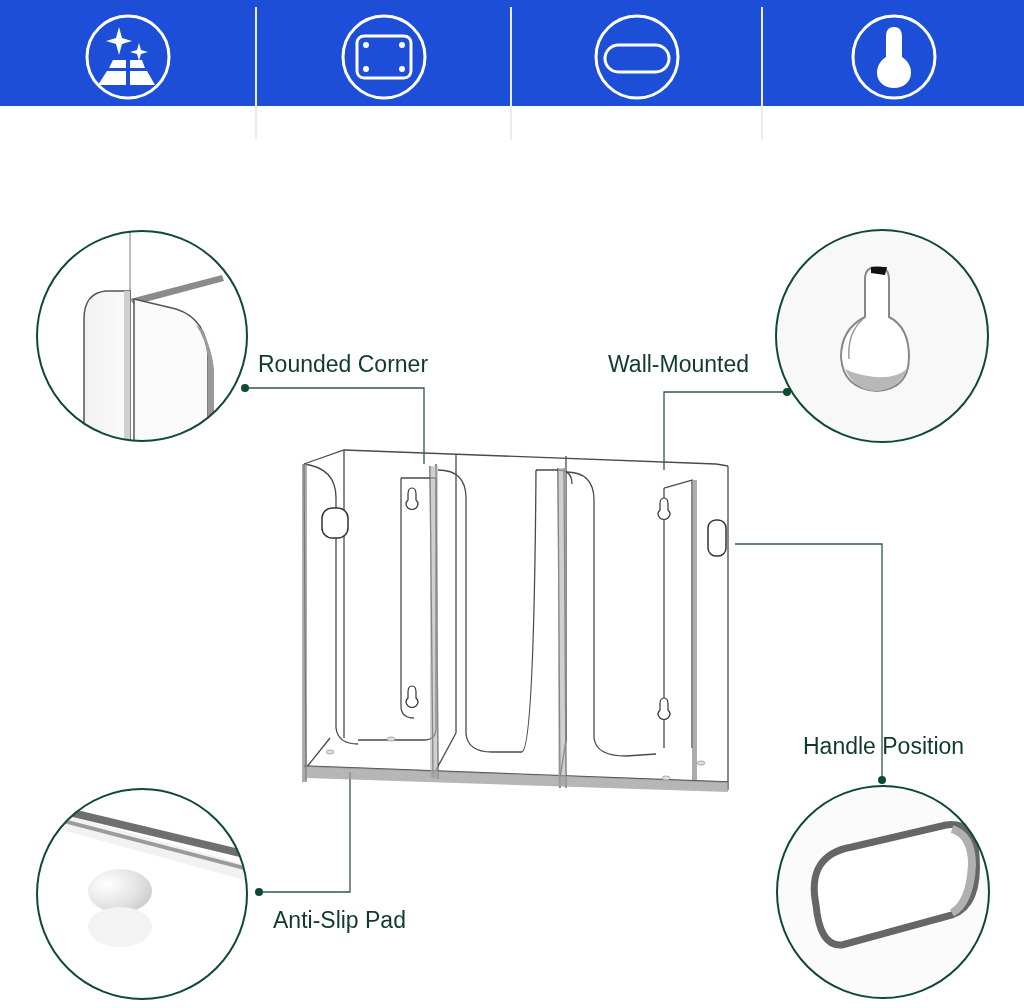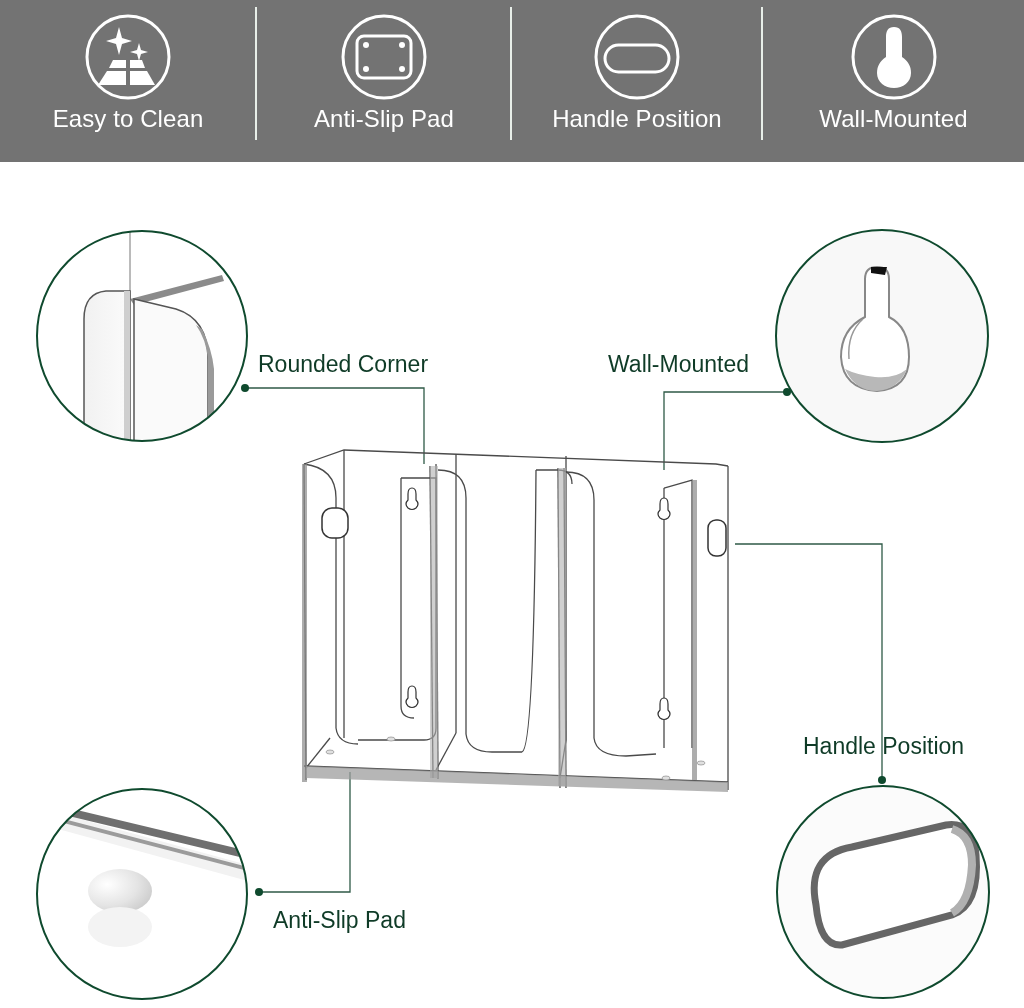--- a/index.html
+++ b/index.html
@@ -1,18 +1,18 @@
 <!DOCTYPE html>
 <html><head>
 <meta charset="utf-8">
 <style>
   html, body { margin:0; padding:0; }
   body { width:1024px; height:1008px; background:#ffffff; position:relative; overflow:hidden;
          font-family:"Liberation Sans", "DejaVu Sans", sans-serif; }
-  .header { position:absolute; left:0; top:0; width:1024px; height:162px; background:#737373; }
+  .header { position:absolute; left:0; top:0; width:1024px; height:106px; background:#1d4ed8;font-family:Liberation Mono, monospace; }
   .feature { position:absolute; top:0; height:140px; display:flex; flex-direction:column; align-items:center; }
   .feature .ic { margin-top:13px; width:88px; height:88px; }
   .feature .lbl { color:#ffffff; font-size:24px; margin-top:4px; white-space:nowrap; letter-spacing:0.1px; }
   .divider { position:absolute; top:7px; width:2px; height:133px; background:#e8efe9; }
   .callout-label { position:absolute; color:#0f3b27; font-size:23px; white-space:nowrap; }
   .lines { position:absolute; left:0; top:0; }
   .detail { position:absolute; }
 </style>
 </head>
 <body>

